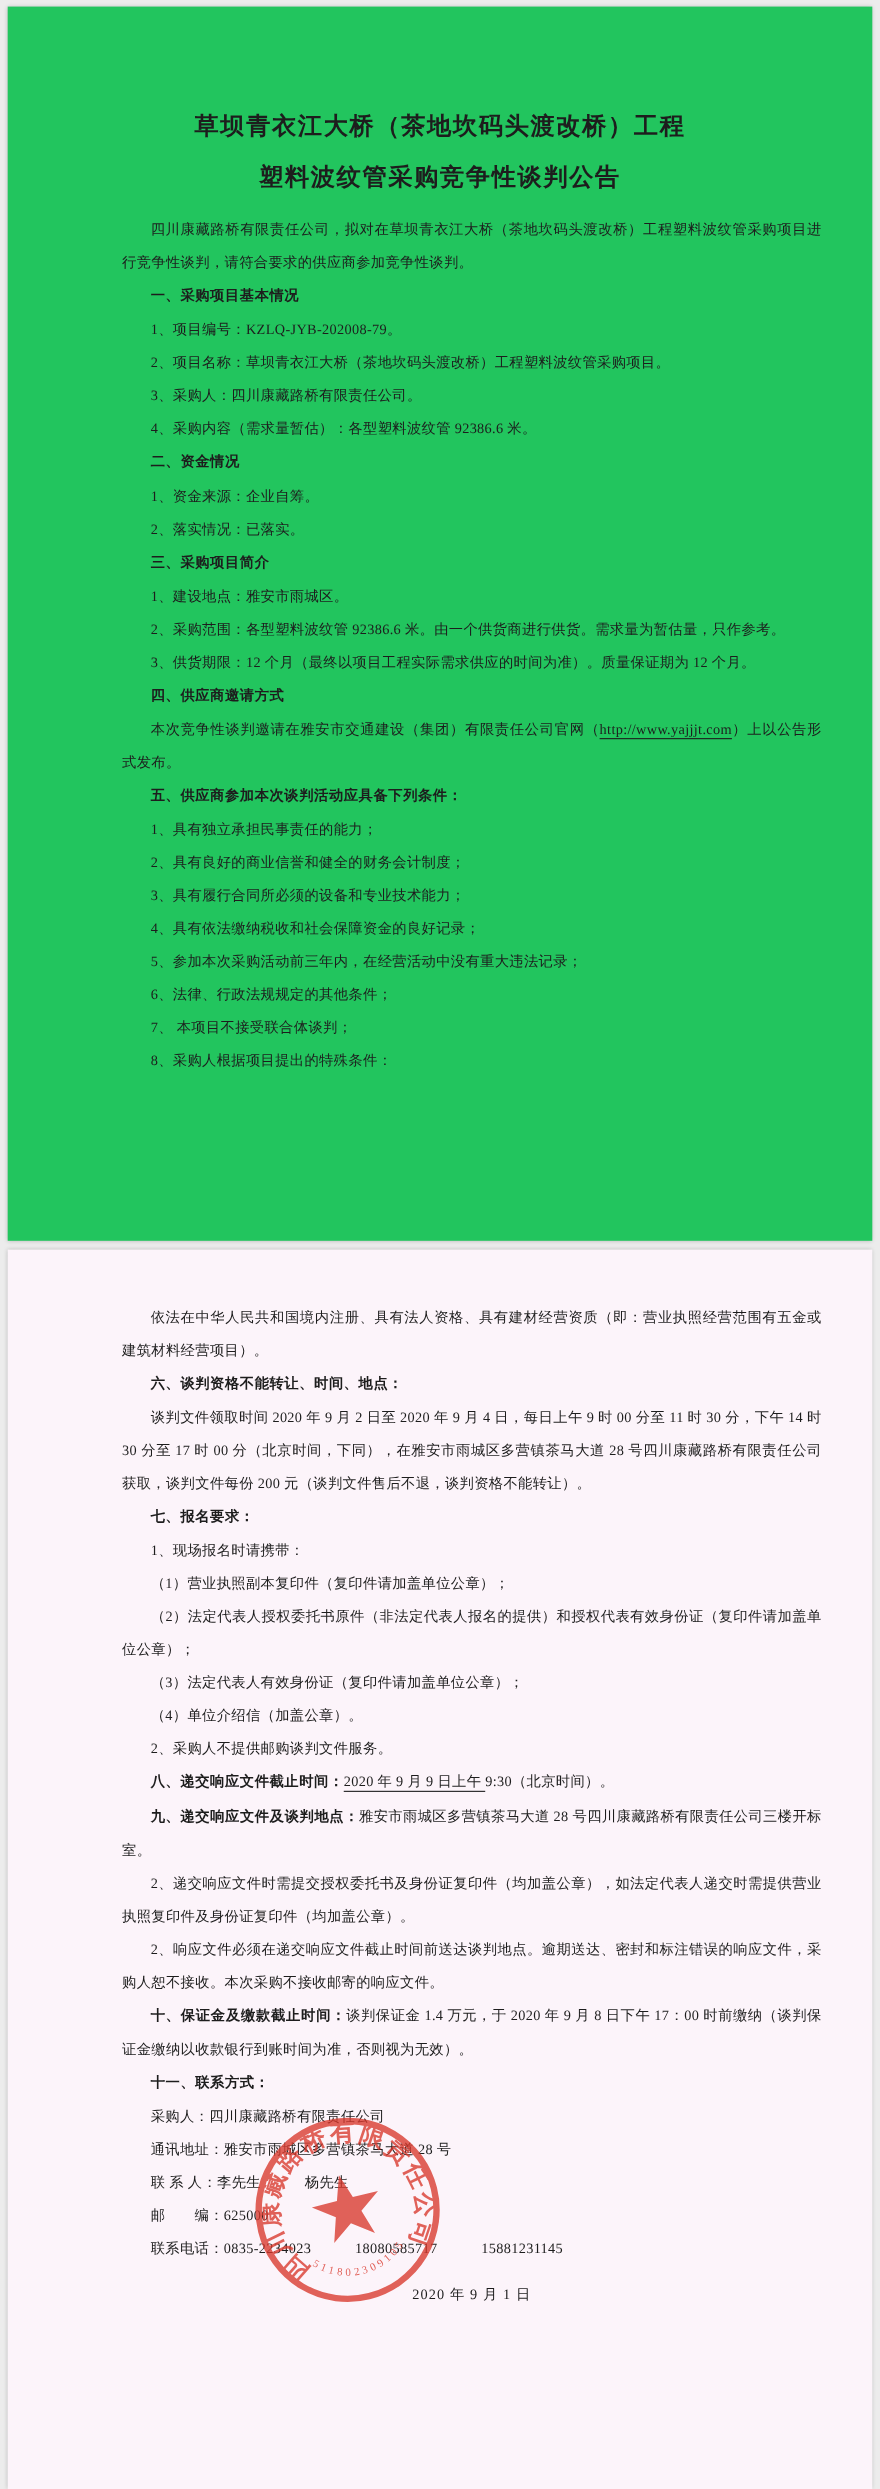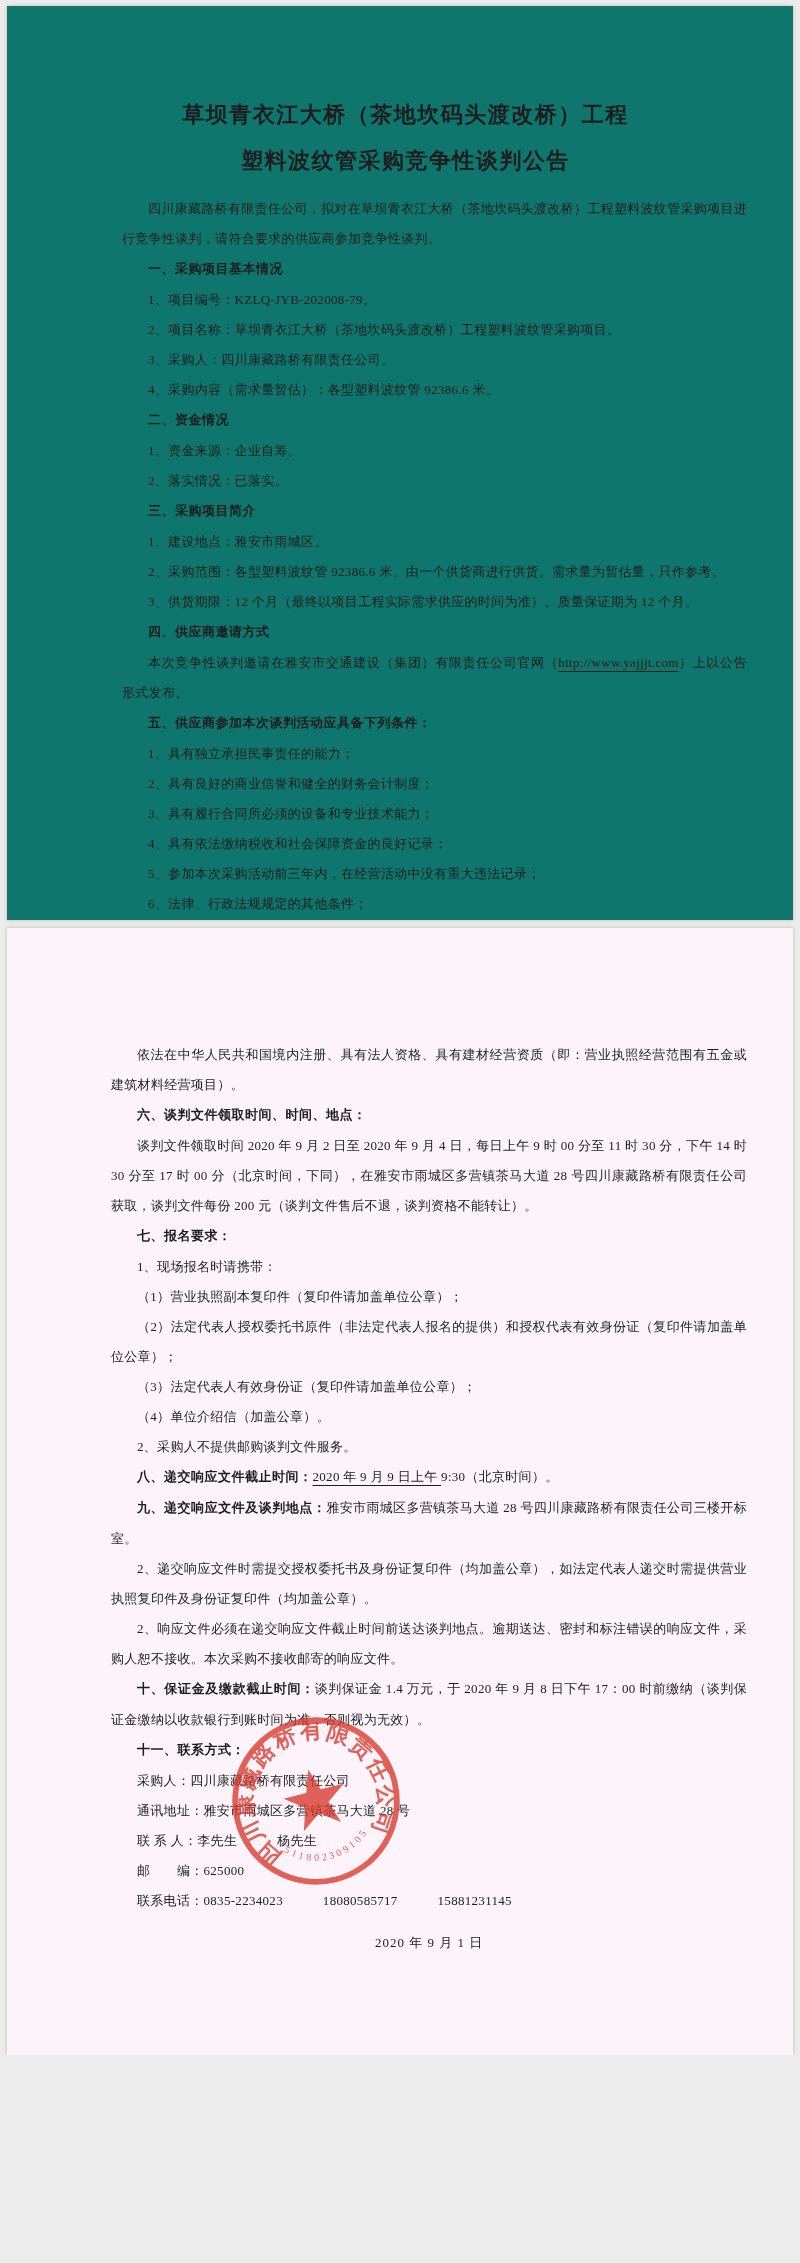--- a/index.html
+++ b/index.html
@@ -12,25 +12,25 @@
   }
   .canvas{width:800px;}
   .page{
     width:786px;
     margin:0 auto;
     position:relative;
     box-shadow:0 0 4px rgba(0,0,0,.22);
     box-sizing:border-box;
     overflow:hidden;
   }
-  .page-1{height:914px;margin-top:6px;background:#0f766e;padding-left:11px;}
+  .page-1{height:1122px;margin-top:6px;background:#22c55e;}
   .page-2{height:1127px;margin-top:8px;background:#fcf4fa;}
   .content{padding:0 46px 0 104px;}
   .page-1 .content{padding-top:86px;}
-  .page-2 .content{padding-top:112px;}
+  .page-2 .content{padding-top:47px;}
 
   p.para{
     margin:0;
     font-size:13px;
     line-height:30px;
     text-align:justify;
     text-indent:2em;
     letter-spacing:.3px;
     word-break:break-all;
   }
@@ -100,21 +100,21 @@
         <p class="para body"><span>5、参加本次采购活动前三年内，在经营活动中没有重大违法记录；</span></p>
         <p class="para body"><span>6、法律、行政法规规定的其他条件；</span></p>
         <p class="para body"><span>7、 本项目不接受联合体谈判；</span></p>
         <p class="para body"><span>8、采购人根据项目提出的特殊条件：</span></p>
       </div>
   </section>
 
   <section class="page page-2">
     <div class="content">
         <p class="para body"><span>依法在中华人民共和国境内注册、具有法人资格、具有建材经营资质（即：营业执照经营范围有五金或建筑材料经营项目）。</span></p>
-        <p class="para body"><span class="b">六、谈判文件领取时间、时间、地点：</span></p>
+        <p class="para body"><span class="b">六、谈判资格不能转让、时间、地点：</span></p>
         <p class="para body"><span>谈判文件领取时间 2020 年 9 月 2 日至 2020 年 9 月 4 日，每日上午 9 时 00 分至 11 时 30 分，下午 14 时 30 分至 17 时 00 分（北京时间，下同），在雅安市雨城区多营镇茶马大道 28 号四川康藏路桥有限责任公司获取，谈判文件每份 200 元（谈判文件售后不退，谈判资格不能转让）。</span></p>
         <p class="para body"><span class="b">七、报名要求：</span></p>
         <p class="para body"><span>1、现场报名时请携带：</span></p>
         <p class="para body"><span>（1）营业执照副本复印件（复印件请加盖单位公章）；</span></p>
         <p class="para body"><span>（2）法定代表人授权委托书原件（非法定代表人报名的提供）和授权代表有效身份证（复印件请加盖单位公章）；</span></p>
         <p class="para body"><span>（3）法定代表人有效身份证（复印件请加盖单位公章）；</span></p>
         <p class="para body"><span>（4）单位介绍信（加盖公章）。</span></p>
         <p class="para body"><span>2、采购人不提供邮购谈判文件服务。</span></p>
         <p class="para body"><span class="b">八、递交响应文件截止时间：</span><span class="u">2020 年 9 月 9 日上午 </span><span>9:30（北京时间）。</span></p>
         <p class="para body"><span class="b">九、递交响应文件及谈判地点：</span><span>雅安市雨城区多营镇茶马大道 28 号四川康藏路桥有限责任公司三楼开标室。</span></p>

